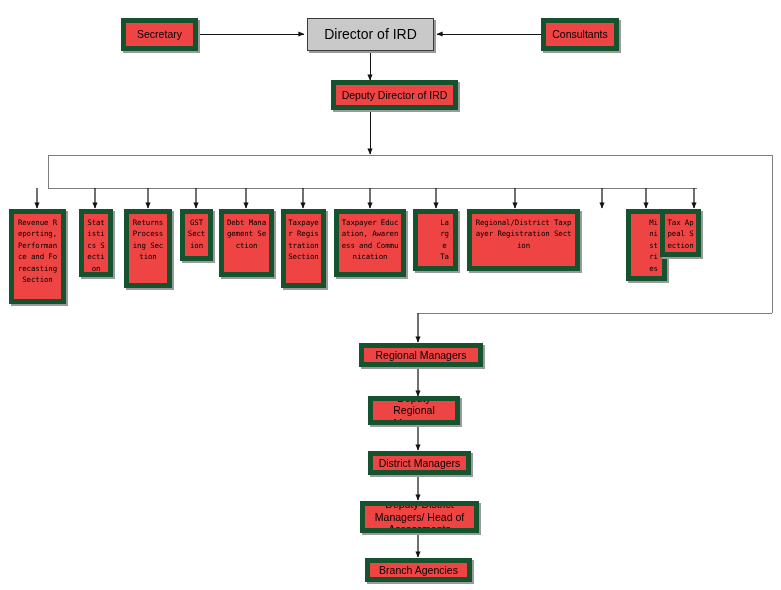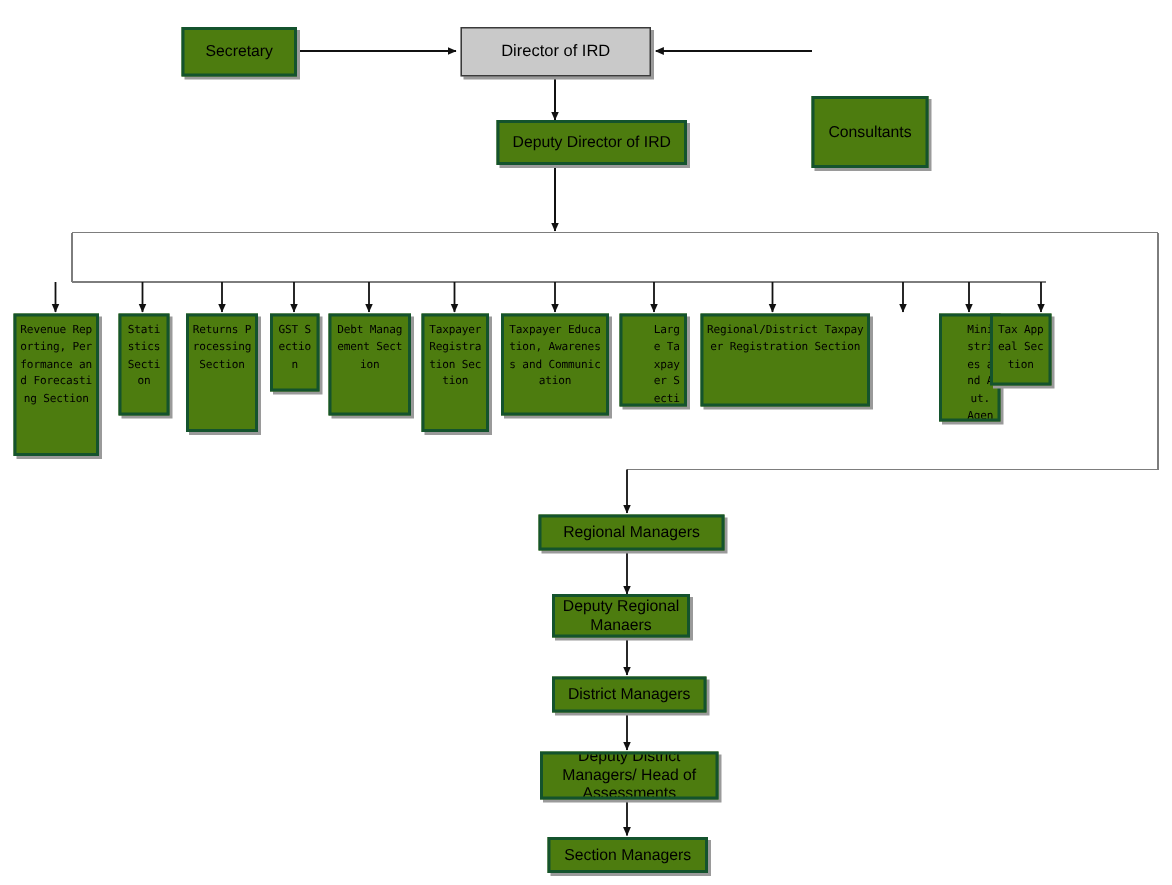--- a/index.html
+++ b/index.html
@@ -25,22 +25,22 @@
     pointer-events: none;
   }
   .node {
     position: absolute;
     box-sizing: border-box;
     display: flex;
     align-items: center;
     justify-content: center;
     text-align: center;
     overflow: hidden;
-    background: #4d7c0f;
-    border: 2px solid #14532d;
+    background: #ef4444;
+    border: 5px solid #14532d;
     box-shadow: 2px 2px 0 0 #9a9a9a;
     color: #000000;
     line-height: 1.18;
   }
   
   .node.sans {
     font-family: "Liberation Sans", sans-serif;
     font-size: 10.5px;
     padding: 2px 4px;
   }
@@ -56,21 +56,21 @@
     word-break: break-all;
     overflow-wrap: anywhere;
   }
   .node.mono .node-label {
     width: 100%;
     display: block;
   }
   .node.director {
     background: #c9c9c9;
     border: 1px solid #3a3a3a;
-    font-size: 11px;
+    font-size: 14px;
   }
   .node-label {
     display: block;
   }
 </style>
 </head>
 <body>
 
 <div id="chart-root">
 
@@ -124,21 +124,21 @@
   </svg>
 
   <div class="node sans" style="left:121px; top:18px; width:77px; height:33px;">
     <span class="node-label">Secretary</span>
   </div>
 
   <div class="node sans director" style="left:307px; top:18px; width:127px; height:33px;">
     <span class="node-label">Director of IRD</span>
   </div>
 
-  <div class="node sans" style="left:541px; top:18px; width:78px; height:48px;margin-top:46px;">
+  <div class="node sans" style="left:541px; top:18px; width:78px; height:33px;">
     <span class="node-label">Consultants</span>
   </div>
 
   <div class="node sans" style="left:307px; top:80px; width:127px; height:30px;margin-left:24px;">
     <span class="node-label">Deputy Director of IRD</span>
   </div>
 
   <div class="node mono" style="left:9px; top:209px; width:57px; height:95px;">
     <span class="node-label">Revenue Reporting, Performance and Forecasting Section</span>
   </div>
@@ -194,16 +194,16 @@
 
   <div class="node sans" style="left:368px; top:451px; width:103px; height:24px;">
     <span class="node-label">District Managers</span>
   </div>
 
   <div class="node sans" style="left:360px; top:501px; width:119px; height:32px;">
     <span class="node-label">Deputy District Managers/ Head of Assessments</span>
   </div>
 
   <div class="node sans" style="left:365px; top:558px; width:107px; height:24px;">
-    <span class="node-label">Section Managers</span>
+    <span class="node-label">Branch Agencies</span>
   </div>
 
 </div>
 
 </body></html>

